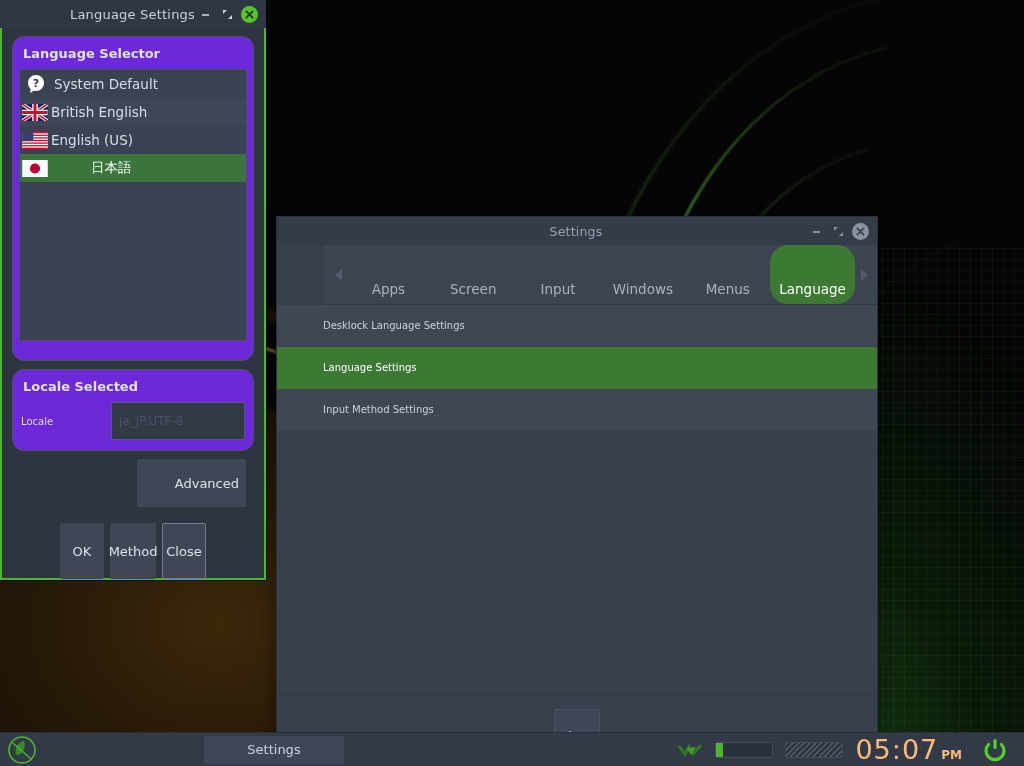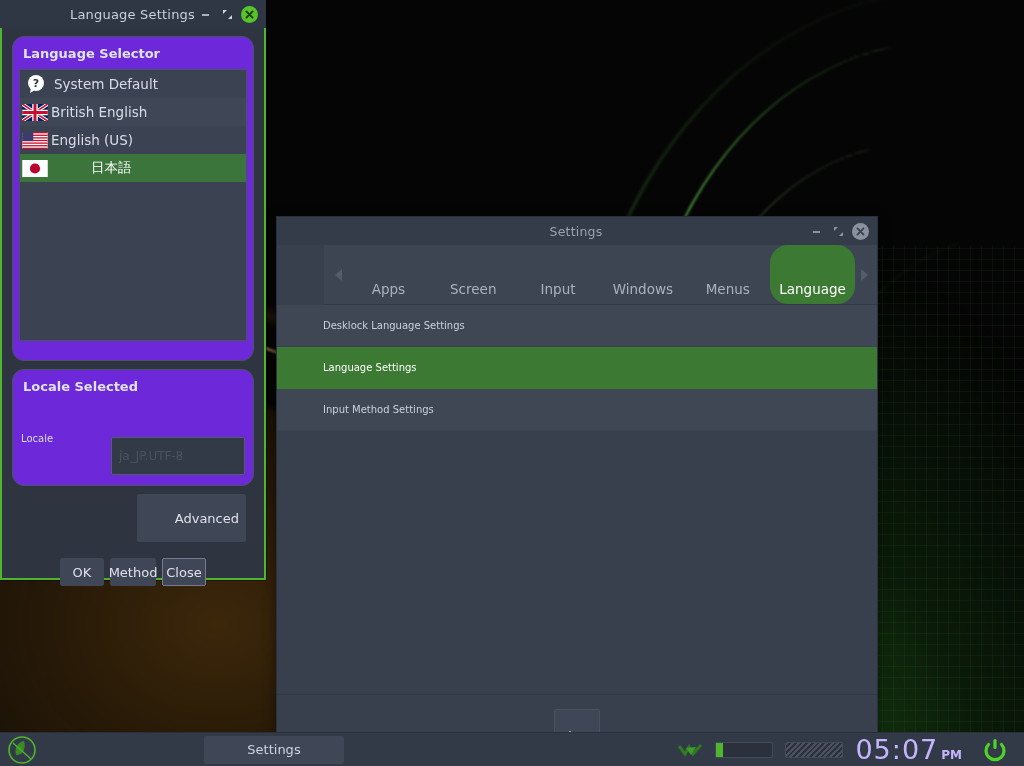--- a/index.html
+++ b/index.html
@@ -188,35 +188,34 @@
   .locale-label { font-size: 10px; color: #d8dee9; width: 90px; }
   .locale-input {
     flex: 1; height: 36px;
     background: #333a47;
     border: 1px solid #545c6d;
     border-radius: 2px;
     display: flex; align-items: center;
     padding: 0 7px;
     font-size: 12px;
     color: #4a5263;
-    margin-top: 35px;
   }
   .adv-row { display: flex; justify-content: flex-end; padding: 8px 8px 0 0; }
   .btn {
     background: #3f4655;
     border: 1px solid #3f4655;
     border-radius: 2px;
     color: #dde2eb;
     font-size: 13px;
     display: flex; align-items: center; justify-content: center;
     box-sizing: border-box;
   }
   .btn-advanced { width: 109px; height: 48px; padding-right: 6px; justify-content: flex-end; }
   .btn-row { display: flex; justify-content: center; gap: 6px; padding-top: 16px; }
-  .btn-ok, .btn-apply, .btn-close3 { width: 44px; height: 28px; }
+  .btn-ok, .btn-apply, .btn-close3 { width: 44px; height: 56px; }
   .btn-apply { width: 46px; }
   .btn-close3 { width: 44px; border: 1px solid #737b8d; }
 
   
   #setwin {
     left: 276px; top: 216px;
     width: 602px; height: 538px;
     background: #383f4d;
     border: 1px solid #2b313c;
     box-shadow: 0 2px 12px rgba(0,0,0,.45);
@@ -308,21 +307,21 @@
   }
   .shelf-tray { display: flex; align-items: center; gap: 12px; padding-right: 8px; }
   .tray-gadget { width: 56px; height: 14px; background: #2b313c; border: 1px solid #434a58; border-radius: 2px; }
   .tray-gadget.hatched {
     background-image: repeating-linear-gradient(135deg, #4a5262 0 2px, #2b313c 2px 4px);
   }
   .tray-bar-fill { height: 100%; width: 12%; background: #4fb52c; }
   .clock {
     display: flex; align-items: baseline;
     font-family: "DejaVu Sans", "Liberation Sans", sans-serif;
-    color: #c4b5fd;
+    color: #fdba74;
     padding-right: 6px;
     justify-content: space-between;
   }
   .clock-time { font-size: 27px; letter-spacing: 1px; line-height: 1; }
   .clock-ampm { font-size: 12px; font-weight: bold; padding-left: 3px; }
   .power-btn { width: 30px; height: 30px; display:flex; align-items:center; justify-content:center; padding-right: 6px;}
 </style>
 </head>
 <body>
 

